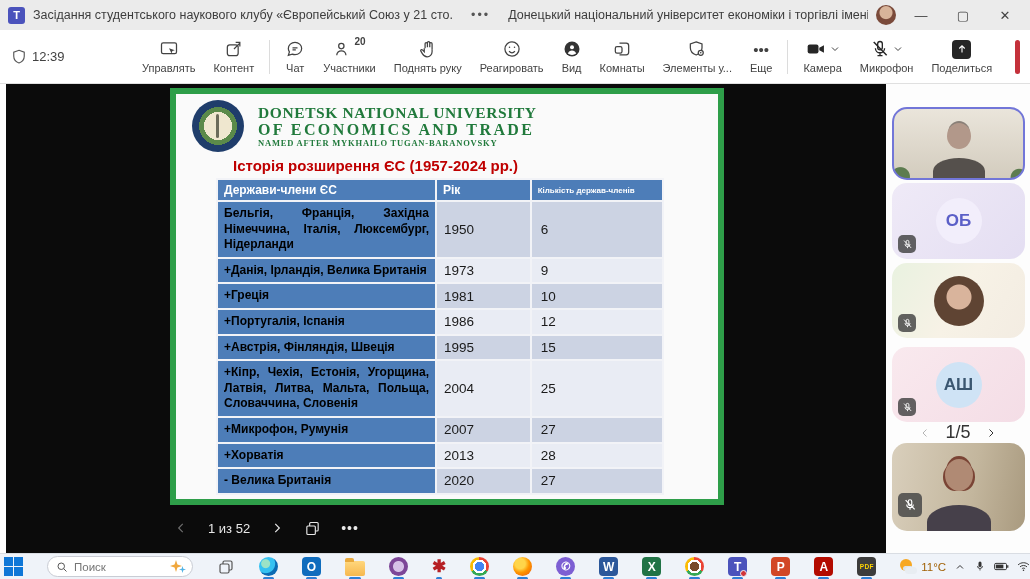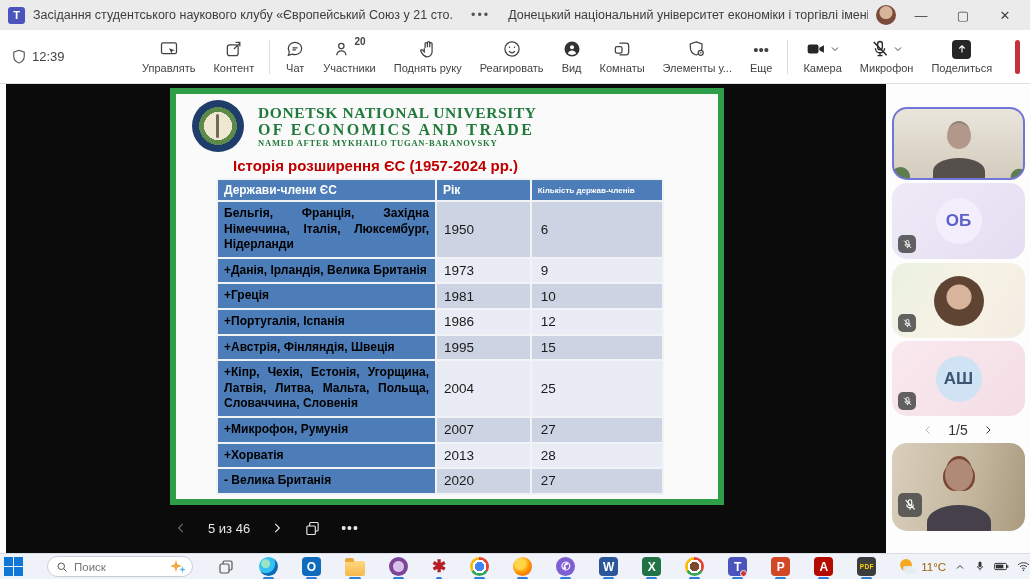--- a/index.html
+++ b/index.html
@@ -80,21 +80,21 @@
 
   
   .sidebar { position:absolute; right:0; top:0; width:144px; height:469px; background:#fdfdfd; }
   .tile { position:absolute; left:6px; width:133px; border-radius:15px; overflow:hidden; }
   .t1 { top:23px; height:73px; border:2.5px solid #7276d8;
     background:radial-gradient(circle at 5% 98%, #5d7c4f 0 9px, transparent 10px),
                radial-gradient(circle at 97% 99%, #5d7c4f 0 8px, transparent 9px),
                linear-gradient(#eae5db, #d3ccbe); }
   .t2 { top:99px; height:76px; background:linear-gradient(135deg,#efeaf7,#e4def2); }
   .t3 { top:179px; height:75px; background:linear-gradient(120deg,#e9f2e0,#f7f2e6,#f3ece2); }
-  .t4 { top:257px; height:75px; background:linear-gradient(135deg,#f9e9ee,#f4dde6); }
+  .t4 { top:263px; height:75px; background:linear-gradient(135deg,#f9e9ee,#f4dde6); }
   .t5 { top:359px; height:88px; background:linear-gradient(100deg,#d9cfbc,#c3b69d 60%,#a99a7f); }
   .head-sh { position:absolute; left:50%; transform:translateX(-50%); border-radius:50%; }
   .t1 .head-sh { width:24px; height:26px; top:14px; background:#b2988a;
     box-shadow:0 -3px 0 -1px #8a8078; }
   .t1 .body-sh { position:absolute; left:50%; transform:translateX(-50%); bottom:-6px;
     width:52px; height:26px; border-radius:50% 50% 0 0; background:#55504c; }
   .t5 .head-sh { width:28px; height:32px; top:16px; background:#b08a74;
     box-shadow:0 -4px 0 -1px #7a4435, 4px 2px 0 -2px #7a4435, -4px 2px 0 -2px #7a4435; }
   .t5 .body-sh { position:absolute; left:50%; transform:translateX(-50%); bottom:-8px;
     width:64px; height:34px; border-radius:50% 50% 0 0; background:#46404a; }
@@ -104,21 +104,21 @@
   .t2 .init-circle { width:46px; height:46px; background:#f2eefb; color:#5b5fc7; }
   .t4 .init-circle { width:46px; height:46px; background:#cfe3f5; color:#3a5670; }
   .photo-circle { position:absolute; left:50%; top:50%; transform:translate(-50%,-50%);
     width:50px; height:50px; border-radius:50%;
     background:radial-gradient(circle at 50% 42%, #d9b49c 0 12px, #5f4433 13px); }
   .mic-badge { position:absolute; left:6px; bottom:6px; width:18px; height:18px;
     background:rgba(72,72,72,.85); border-radius:5px; display:flex; align-items:center;
     justify-content:center; }
   .t5 .mic-badge { width:24px; height:24px; bottom:14px; }
   .side-pag { position:absolute; left:0; top:338px; width:144px; display:flex;
-    align-items:center; justify-content:center; gap:14px; font-size:14px; color:#333; }
+    align-items:center; justify-content:center; gap:14px; font-size:18px; color:#333; }
   .side-pag .dim { color:#b5b5b5; }
 
   
   .taskbar { height:26px; background:#eff3f9; border-top:1px solid #d9dde3;
     display:flex; align-items:center; padding:0 4px; gap:24px; }
   .start { width:22px; height:22px; display:grid; grid-template-columns:9px 9px;
     grid-template-rows:9px 9px; gap:1px; place-content:center; }
   .start i { background:#0f77d7; }
   .searchbox { width:195px; height:21px; background:#fff; border:1px solid #c9ccd4;
     border-radius:11px; display:flex; align-items:center; padding:0 8px; gap:6px;
@@ -413,21 +413,21 @@
           </table>
       </div>
     </div>
 
     <div class="stage-nav">
       <span class="nav-btn nav-prev">
         <svg width="14" height="14" viewBox="0 0 24 24" fill="none" stroke="#6e6e6e" stroke-width="2">
             <path d="M15 5l-7 7 7 7"></path>
           </svg>
       </span>
-      <span>5 из 46</span>
+      <span>1 из 52</span>
       <span class="nav-btn">
         <svg width="14" height="14" viewBox="0 0 24 24" fill="none" stroke="#e8e8e8" stroke-width="2">
             <path d="M9 5l7 7-7 7"></path>
           </svg>
       </span>
       <span class="nav-btn">
         <svg width="17" height="17" viewBox="0 0 24 24" fill="none" stroke="#e8e8e8" stroke-width="1.6">
             <rect x="8" y="3.5" width="12" height="12" rx="1.5"></rect>
             <rect x="4" y="8.5" width="12" height="12" rx="1.5" fill="#0b0b0b"></rect>
           </svg>

